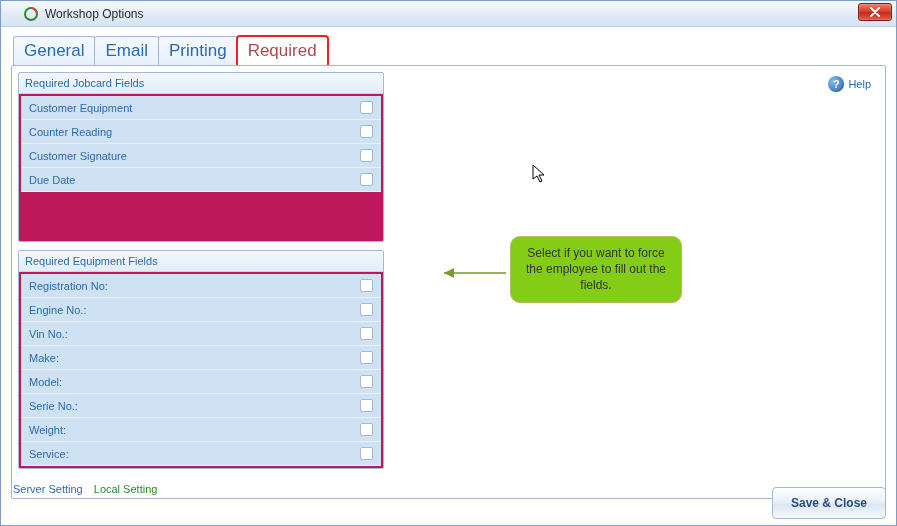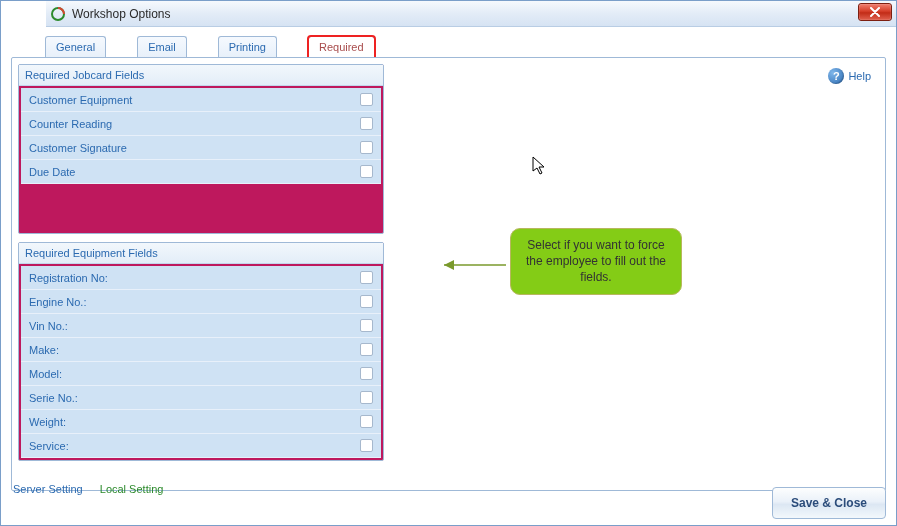--- a/index.html
+++ b/index.html
@@ -12,23 +12,22 @@
     height: 526px;
     overflow: hidden;
     border: 1px solid #7a9ec9;
   }
   .titlebar {
     height: 26px;
     background: linear-gradient(to bottom, #f6f9fd 0%, #e3ecf7 50%, #d6e3f3 100%);
     border-bottom: 1px solid #b9cde4;
     display: flex;
     align-items: center;
-    padding: 0 4px;
+    padding: 0 22px;
     position: relative;
-    margin-left: 45px;
   }
   .titlebar .app-icon {
     width: 16px; height: 16px; margin-right: 6px;
     display: inline-flex; align-items: center; justify-content: center;
   }
   .titlebar .title {
     font-size: 12px;
     color: #2b2b2b;
   }
   .close-btn {
@@ -51,27 +50,26 @@
     padding: 8px 12px 0 12px;
     display: flex;
     gap: -1px;
   }
   .tab {
     padding: 4px 10px 5px;
     border: 1px solid #9fb9d7;
     border-bottom: none;
     background: linear-gradient(to bottom, #f5f9fe 0%, #e7f0fa 100%);
     color: #2b6ab0;
-    font-size: 11px;
+    font-size: 17px;
     position: relative;
     top: 1px;
     cursor: pointer;
     margin-right: -1px;
     border-radius: 3px 3px 0 0;
-    margin-left: 32px;
   }
   .tab.active {
     background: #fff;
     color: #a84c4c;
   }
   .tab-highlight {
     outline: 2px solid #e22;
     outline-offset: -1px;
   }
   .panel-outer {
@@ -162,21 +160,21 @@
   .cursor {
     position: absolute;
     left: 520px; top: 98px;
     width: 16px; height: 20px;
   }
   .footer-links {
     position: absolute;
     left: 12px; bottom: 30px;
     font-size: 11px;
   }
-  .footer-links .server { color: #2b6ab0; margin-right: 14px; cursor: pointer;}
+  .footer-links .server { color: #2b6ab0; margin-right: 8px; cursor: pointer;}
   .footer-links .local { color: #2c8a2c; cursor: pointer;}
   .save-btn {
     position: absolute;
     right: 10px; bottom: 6px;
     padding: 8px 18px;
     font-size: 12px;
     font-weight: bold;
     color: #2b4c7a;
     background: linear-gradient(to bottom, #fdfefe 0%, #eaf1f9 45%, #dce7f3 55%, #f3f8fc 100%);
     border: 1px solid #9fb9d7;

